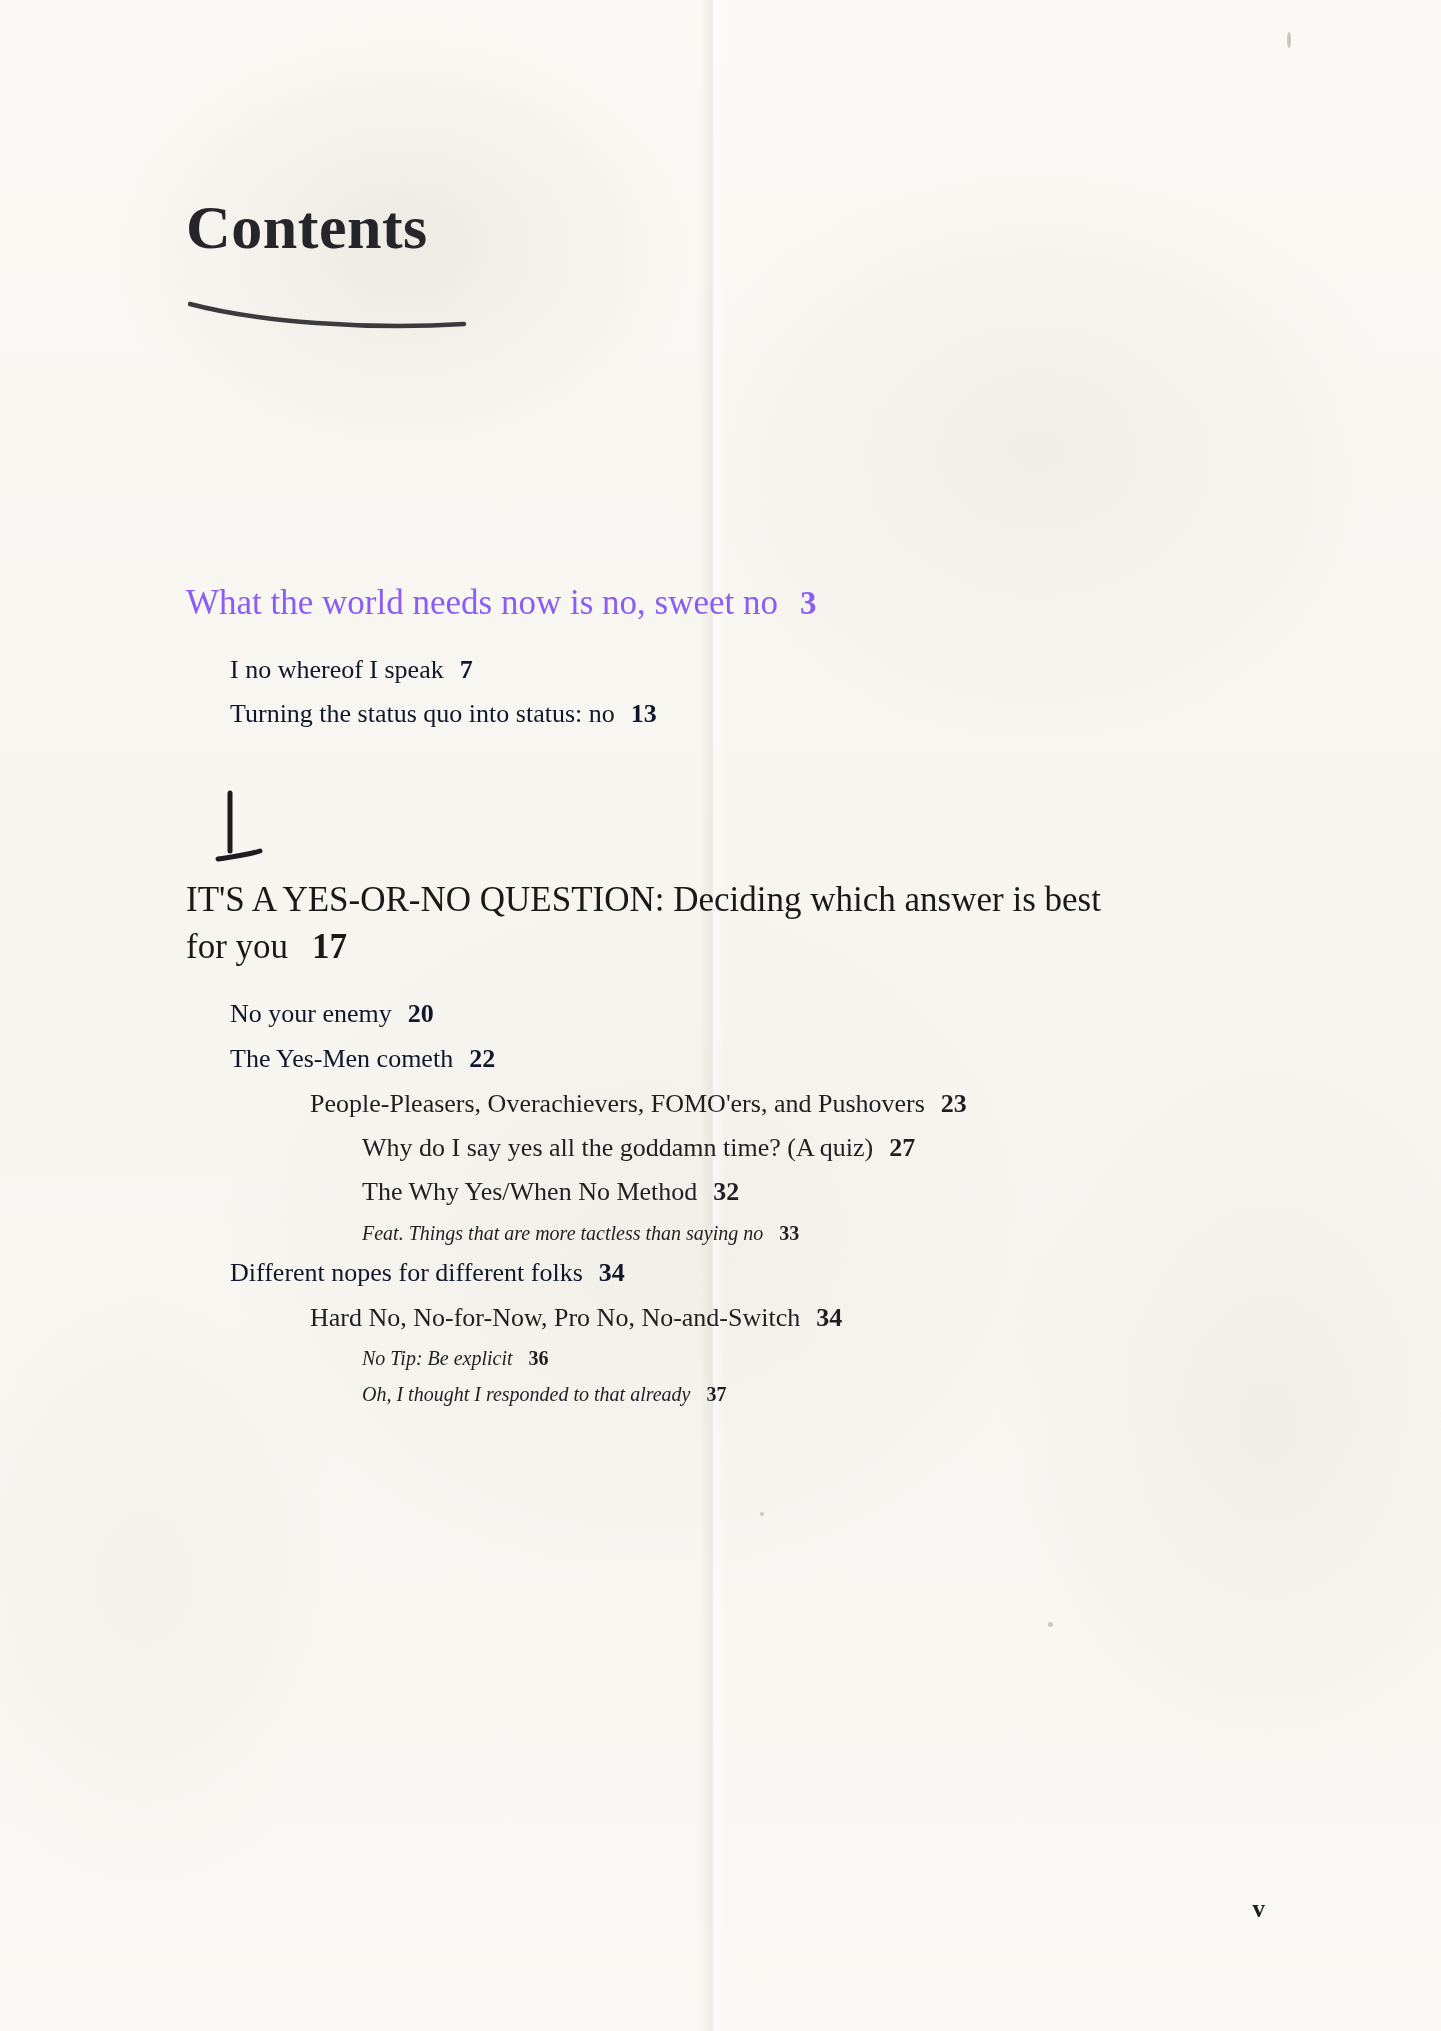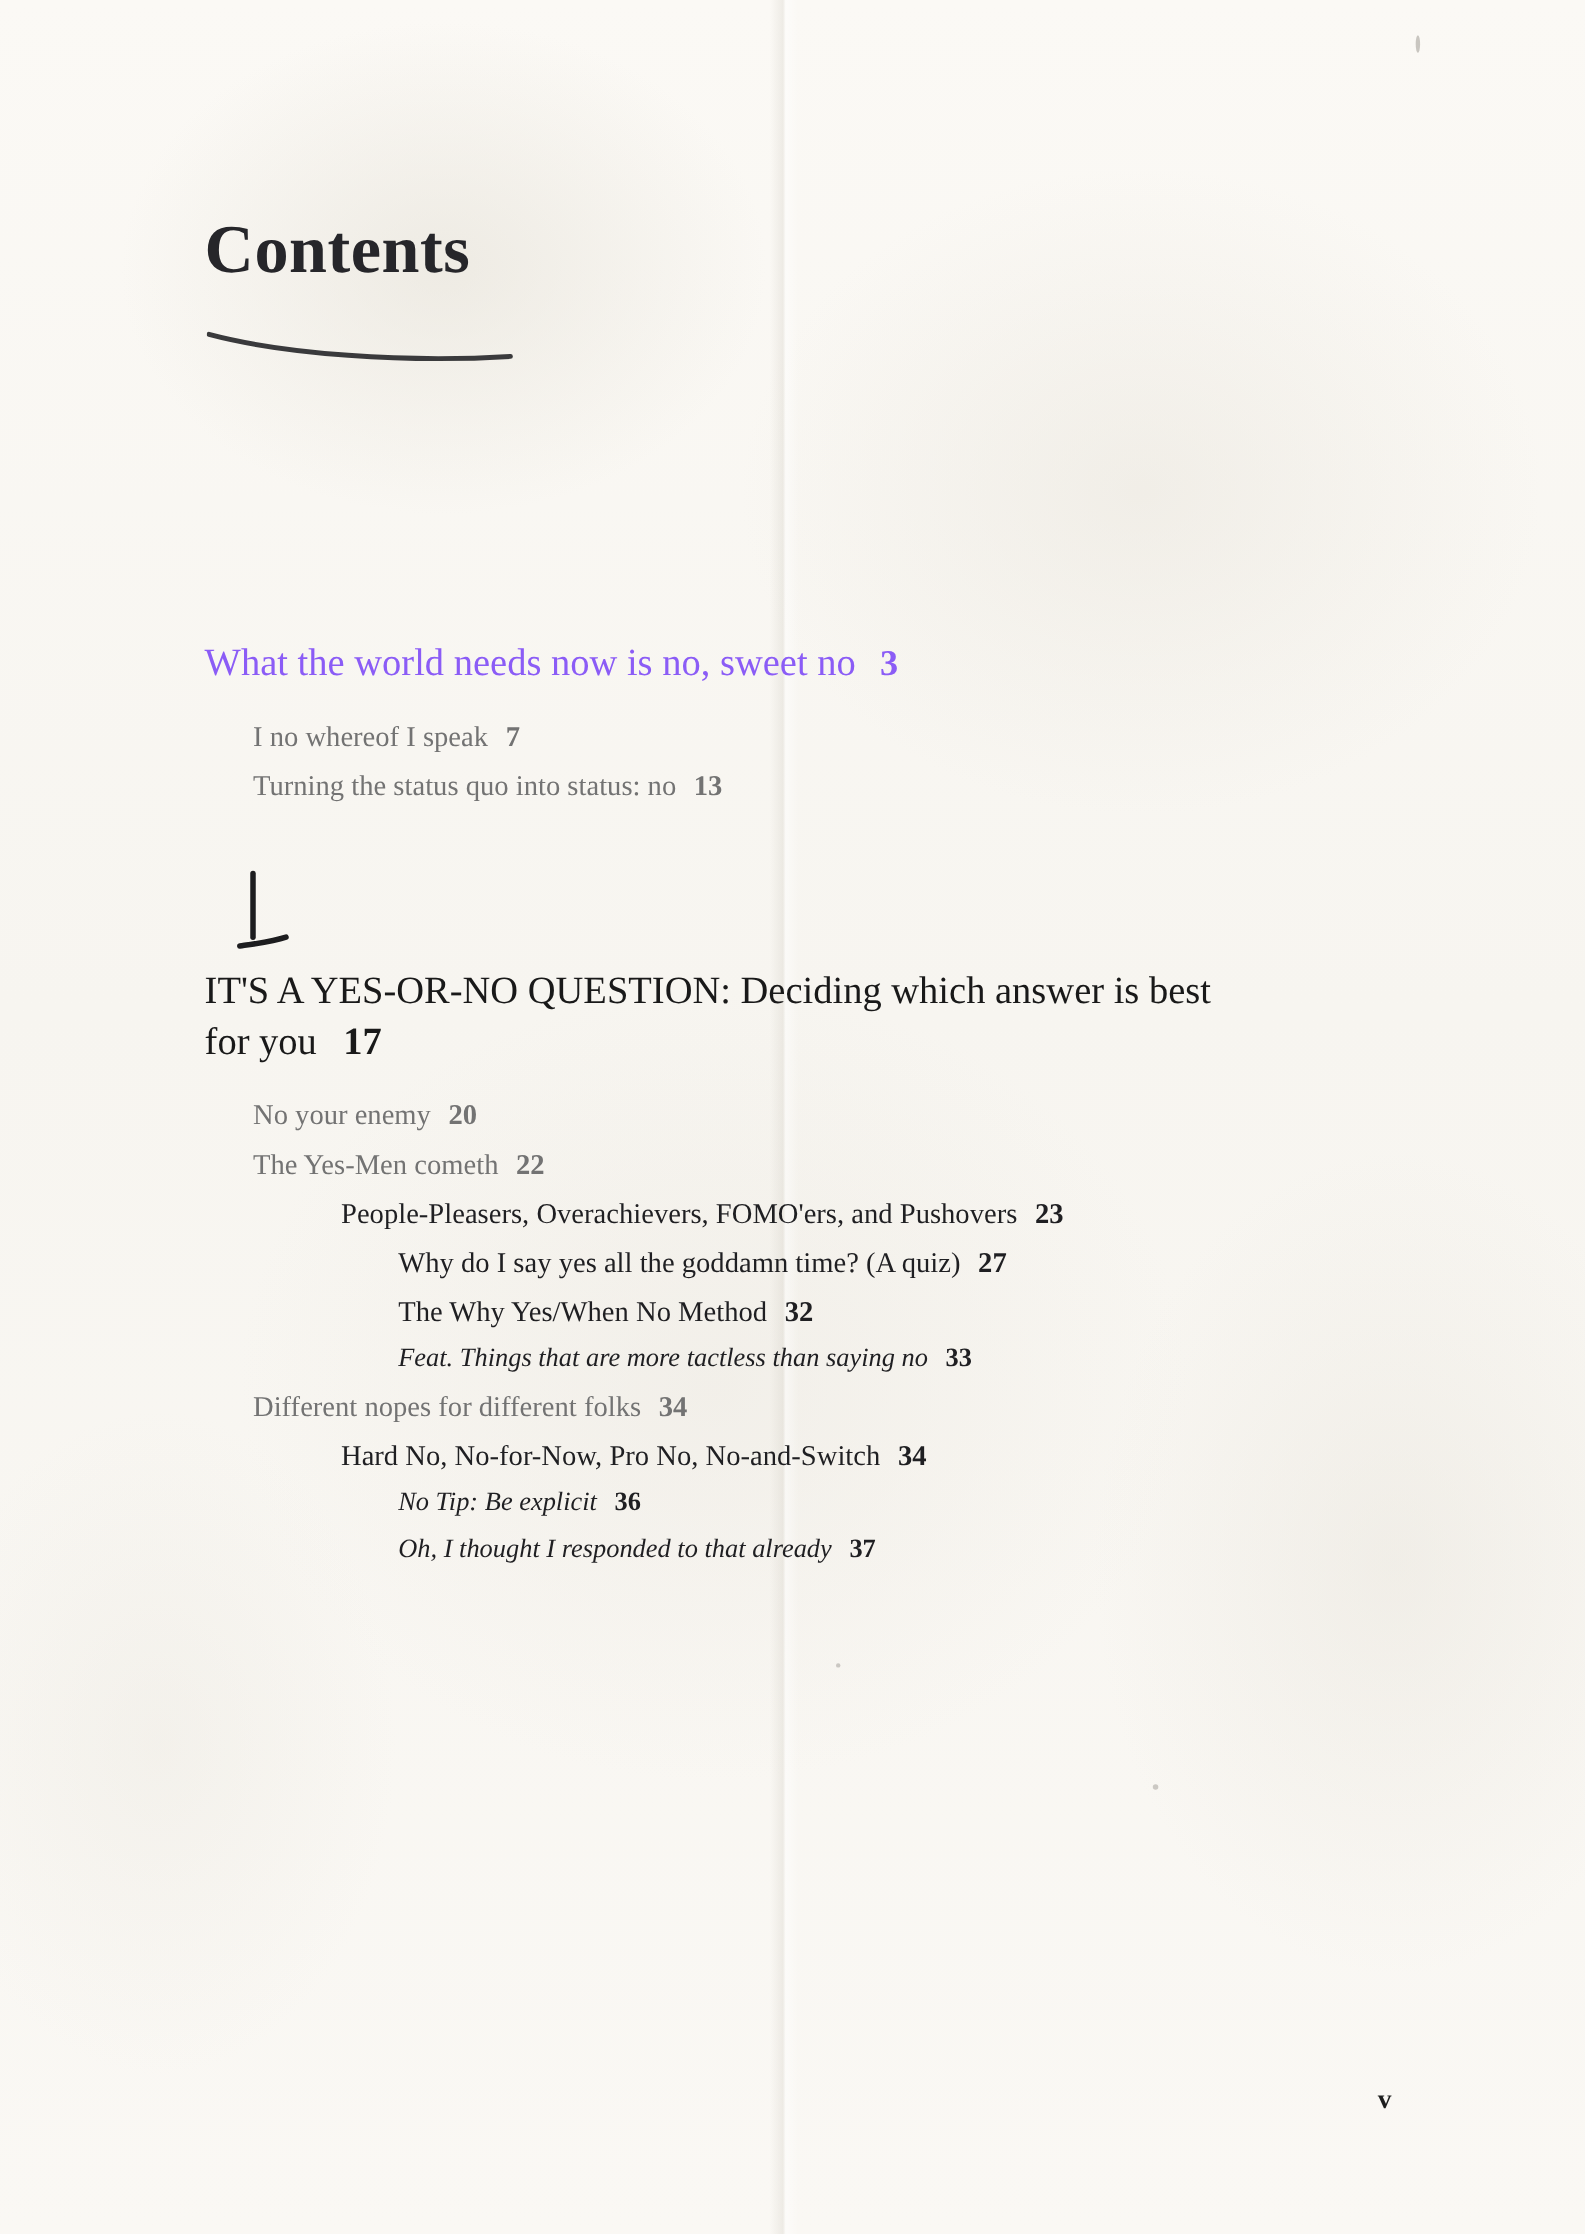--- a/index.html
+++ b/index.html
@@ -97,21 +97,21 @@
   .lvl-chap .pg {
     font-weight: bold;
     margin-left: 24px;
   }
 
   .lvl1 {
     font-size: 26px;
     line-height: 1.42;
     margin-left: 44px;
     margin-bottom: 8px;
-    color: #737373;
+    color: #0f172a;
     white-space: normal;
     max-width: 900px;
   }
   .lvl1 .pg { font-weight: bold; margin-left: 16px; }
 
   .lvl2 {
     font-size: 26px;
     line-height: 1.40;
     margin-left: 124px;
     margin-bottom: 8px;
@@ -125,21 +125,21 @@
     font-size: 26px;
     line-height: 1.40;
     margin-left: 176px;
     margin-bottom: 8px;
     color: #1f1f22;
     white-space: normal;
     max-width: 800px;
   }
   .lvl3 .pg { font-weight: bold; margin-left: 16px; }
 
-  .ital { font-style: italic; font-size: 24px; }
+  .ital { font-style: italic; font-size: 20px; }
   .ital .pg { font-style: normal; }
 
   .gap-lg { margin-top: 52px; }
   .gap-md { margin-top: 26px; }
 
   .folio {
     position: absolute;
     right: 176px;
     bottom: 108px;
     font-size: 25px;

